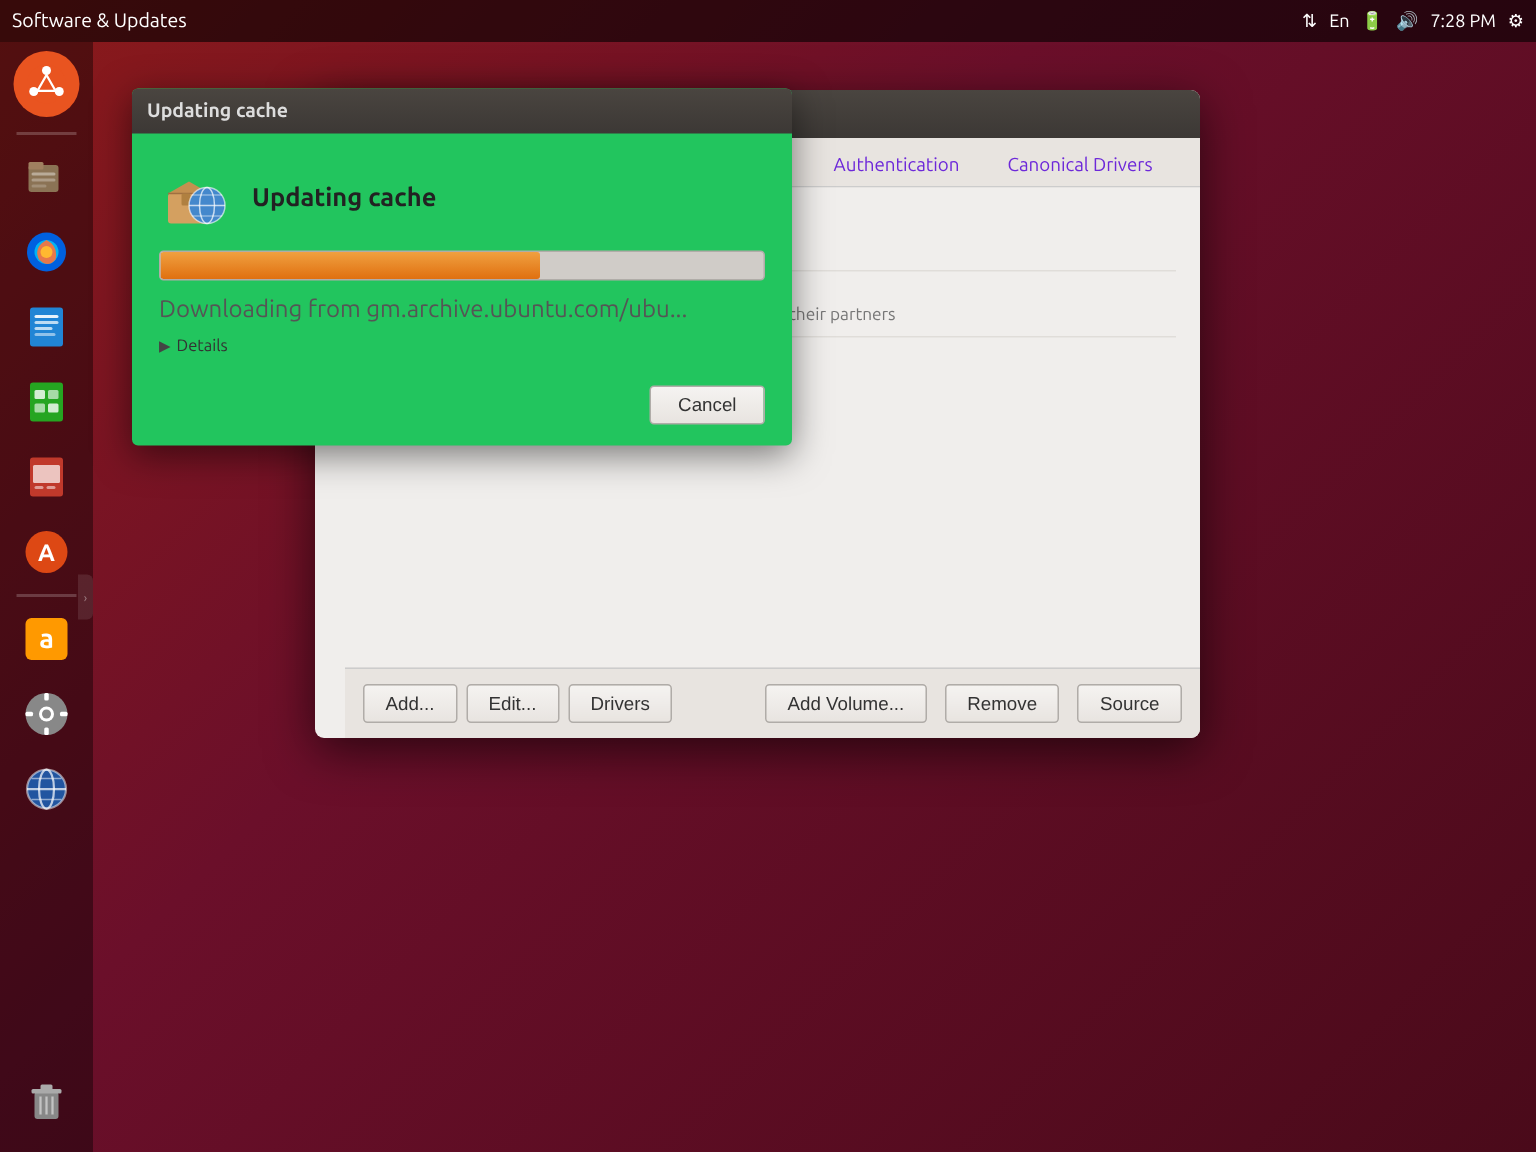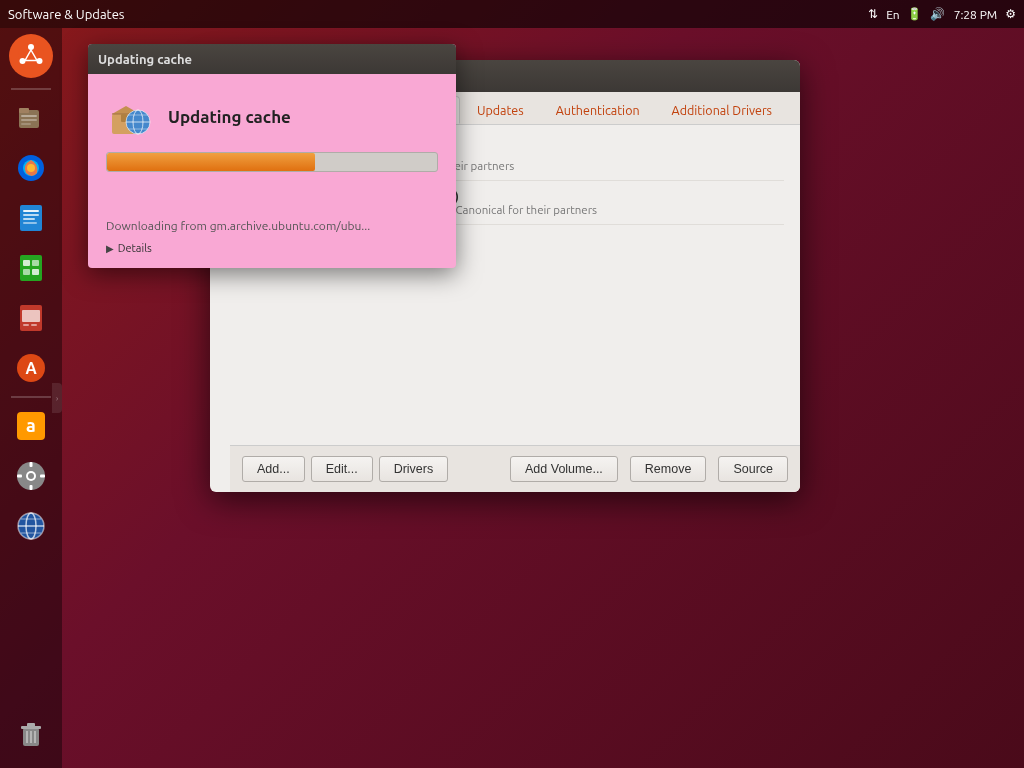--- a/index.html
+++ b/index.html
@@ -114,21 +114,21 @@
     .tabs {
       background: #e8e4e0;
       display: flex;
       border-bottom: 1px solid #ccc;
       padding-top: 4px;
       padding-left: 4px;
     }
     .tab {
       padding: 6px 14px;
       font-size: 12.5px;
-      color: #c2410c;
+      color: #6d28d9;
       cursor: pointer;
       border-radius: 4px 4px 0 0;
       border: 1px solid transparent;
       margin-right: 2px;
       background: transparent;
     }
     .tab.active {
       background: #f0eeec;
       border-color: #ccc;
       border-bottom-color: #f0eeec;
@@ -175,24 +175,24 @@
       border: 1px solid #b0aca8;
       background: linear-gradient(180deg, #f5f3f1 0%, #e8e4e0 100%);
       border-radius: 3px;
       cursor: pointer;
       color: #333;
     }
 
     
     .dialog-overlay {
       position: absolute;
-      top: 44px;
+      top: 59px;
       left: 88px;
-      width: 368px;
-      background: #f9a8d4;
+      width: 440px;
+      background: #22c55e;
       border-radius: 4px;
       box-shadow: 0 6px 24px rgba(0,0,0,0.5);
       overflow: hidden;
       z-index: 200;
     }
     .dialog-titlebar {
       background: linear-gradient(180deg, #4a4540 0%, #3c3835 100%);
       height: 30px;
       display: flex;
       align-items: center;
@@ -234,23 +234,22 @@
       overflow: hidden;
       border: 1px solid #b0aca8;
       margin-top: 2px;
     }
     .progress-bar-fill {
       height: 100%;
       background: linear-gradient(180deg, #f0a040 0%, #e07010 100%);
       border-radius: 2px;
     }
     .progress-status {
-      font-size: 12px;
+      font-size: 16px;
       color: #555;
-      margin-top: 37px;
     }
     .details-row {
       display: flex;
       align-items: center;
       gap: 4px;
       cursor: pointer;
     }
     .details-arrow {
       font-size: 10px;
       color: #444;
@@ -453,21 +452,21 @@
     <div class="tab active">
       <span>Other Software</span>
     </div>
     <div class="tab">
       <span>Updates</span>
     </div>
     <div class="tab">
       <span>Authentication</span>
     </div>
     <div class="tab">
-      <span>Additional Drivers</span>
+      <span>Canonical Drivers</span>
     </div>
   </div>
 
   <div class="window-content">
 
     <div class="checkbox-row">
       <input type="checkbox" checked="" style="">
       <div>
         <div class="row-title">Canonical Partners</div>
         <div class="row-sub">Software packaged by Canonical for their partners</div>
@@ -544,13 +543,16 @@
     </div>
 
     <div class="progress-status">Downloading from gm.archive.ubuntu.com/ubu...</div>
 
     <div class="details-row">
       <span class="details-arrow">▶</span>
       <span class="details-label">Details</span>
     </div>
   </div>
 
+  <div class="dialog-footer">
+    <button class="dialog-btn">Cancel</button>
+  </div>
 </div>
 
 </body></html>

